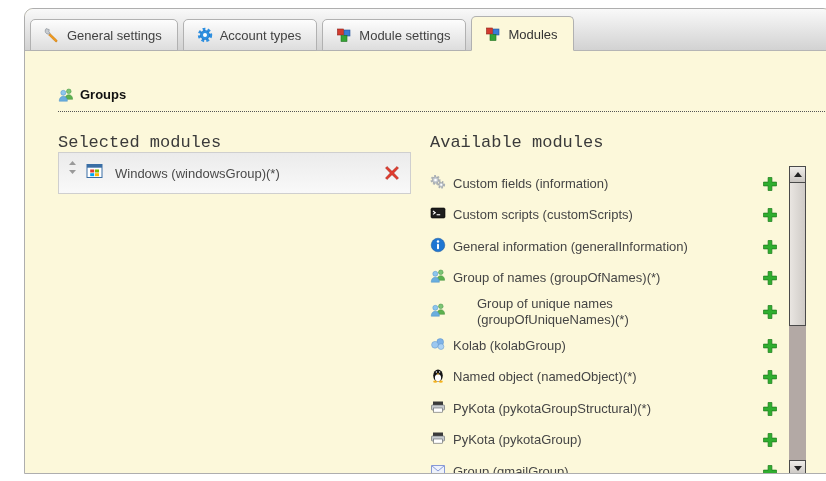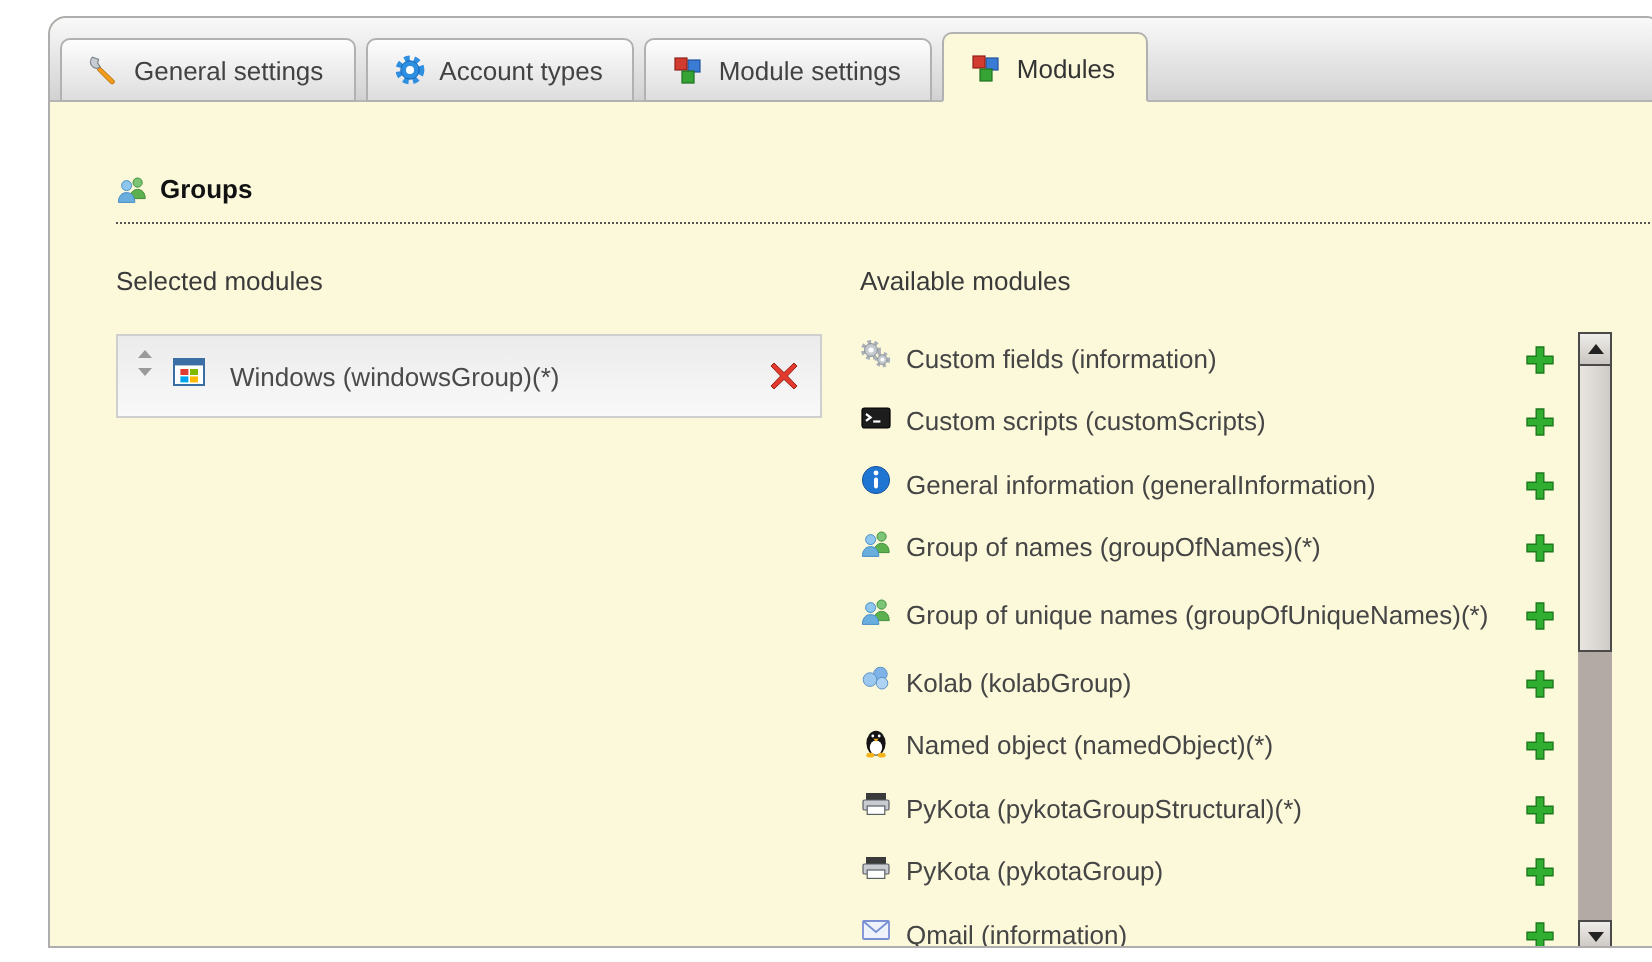--- a/index.html
+++ b/index.html
@@ -33,36 +33,36 @@
 
   .section-heading {
     display:flex; align-items:flex-start; gap:6px;
     font-size:13px; font-weight:bold; color:#111;
     padding-bottom:5px; border-bottom:1px dotted #555; width:779px;
   }
 
   .columns { display:flex; margin-top:21px; }
   .col-left  { width:372px; }
   .col-right { width:401px; position:relative; }
-  .col-label { font-size:13px; color:#3a3a3a; }
+  .col-label { font-size:17px; color:#3a3a3a;font-family:Liberation Mono, monospace; }
 
   .selected-box {
-    margin-top:19px; width:353px; height:42px;
+    width:353px; height:42px;
     border:1px solid #cfcfcf;
     background:linear-gradient(#ebebeb,#f9f9f9);
     display:flex; align-items:center; padding:0 10px 0 9px;
   }
   .drag-handle { margin-right:9px; margin-top:-8px; cursor:move; }
   .selected-box .mod-icon { margin-right:12px; }
   .selected-label { flex:1; font-size:13px; color:#4a4a4a; }
   .remove-btn { cursor:pointer; display:flex; }
 
   .available-list { margin-top:16px; width:348px; }
   .module-row { display:flex; align-items:center; height:31.5px; }
-  .module-row.tall { height:36px; }
+  .module-row.tall { height:36px;gap:24px; }
   .module-row .mod-icon { margin-right:7px; flex:none; }
   .module-label { width:298px; font-size:13px; color:#454545; line-height:16px; }
   .add-btn { margin-left:auto; cursor:pointer; display:flex; }
 
   .scrollbar {
     position:absolute; left:359px; top:33px; width:17px; height:310px;
     display:flex; flex-direction:column; background:#b3a9a5;
   }
   .sb-btn {
     height:17px; flex:none; background:linear-gradient(#efede9,#c9c5c1);
@@ -329,21 +329,21 @@
             </span>
           </div>
 
           <div class="module-row">
             <span class="mod-icon">
               <svg width="16" height="16" viewBox="0 0 16 16">
                 <rect x="1.5" y="3.5" width="13" height="9" rx="0.5" fill="#eef2fb" stroke="#7a8fd4" stroke-width="0.9"></rect>
                 <path d="M1.5 3.5 L8 9 L14.5 3.5" fill="none" stroke="#7a8fd4" stroke-width="0.9"></path>
               </svg>
             </span>
-            <span class="module-label">Qmail (information)</span>
+            <span class="module-label">Group (qmailGroup)</span>
             <span class="add-btn">
               <svg width="16" height="16" viewBox="0 0 16 16">
                   <path d="M6.1 1.5 h3.8 v4.6 h4.6 v3.8 h-4.6 v4.6 h-3.8 v-4.6 h-4.6 v-3.8 h4.6 z" fill="#2fae2f" stroke="#1d7a1d" stroke-width="0.7"></path>
                 </svg>
             </span>
           </div>
 
         </div>
 
         <div class="scrollbar">

